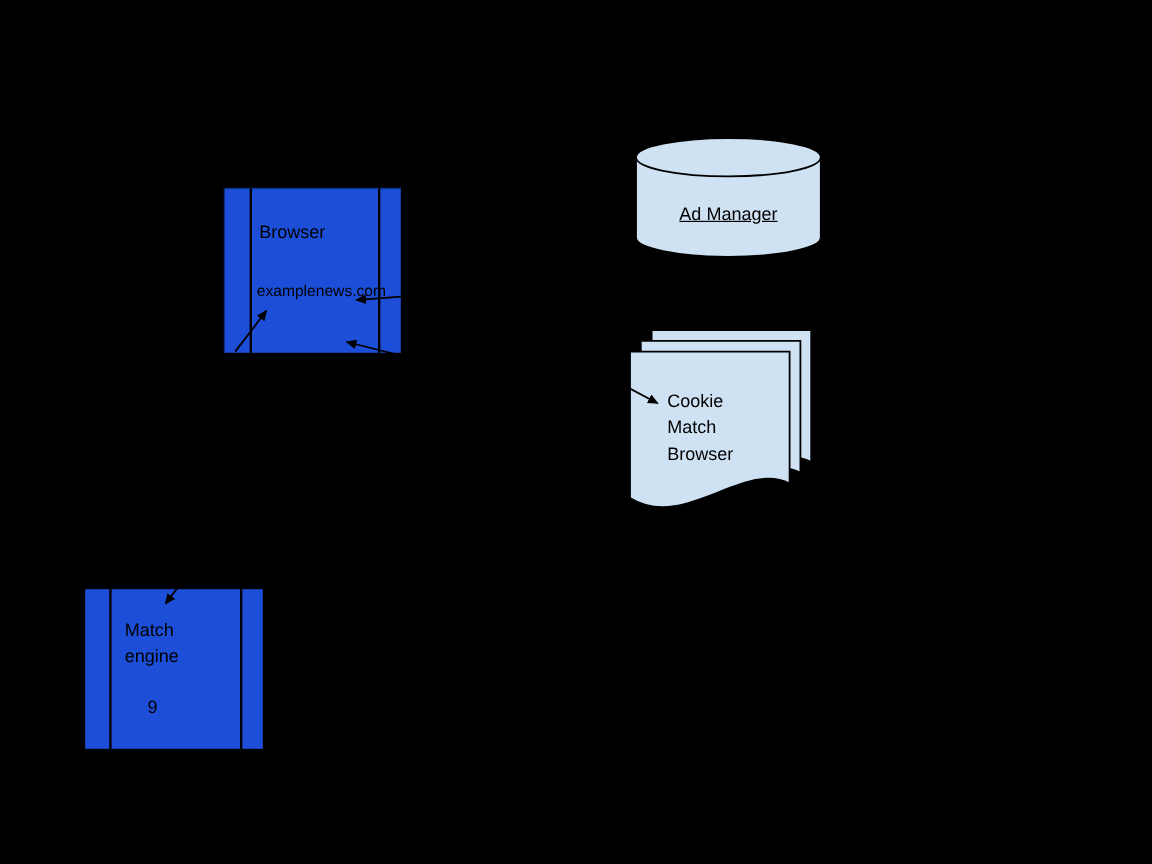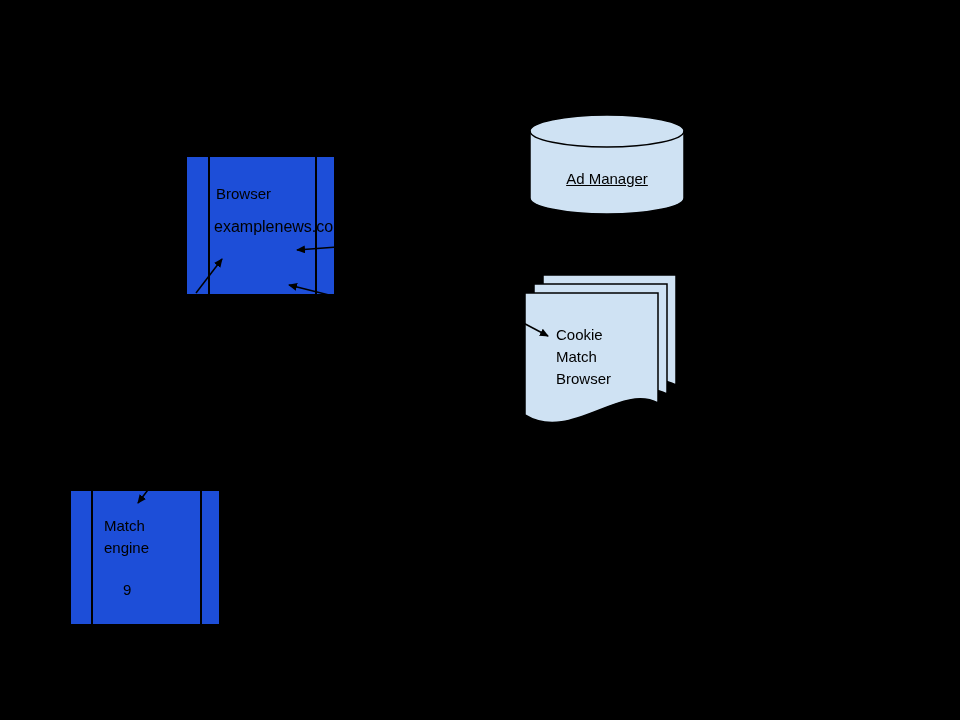--- a/index.html
+++ b/index.html
@@ -3,21 +3,21 @@
 <meta charset="utf-8">
 <style>
   * { margin:0; padding:0; box-sizing:border-box; }
   html,body { background:#000; }
   body { font-family:"Liberation Sans", sans-serif; }
   .stage { position:relative; width:960px; height:720px; background:#000; overflow:hidden; }
   .node { position:absolute; background:#1d4ed8; color:#000; z-index:1; border:1px solid #000; }
   .node.rounded { border-radius:22px; }
   .bar { position:absolute; top:0; bottom:0; width:2px; background:#000; }
   .label { position:absolute; color:#000; font-size:15px; line-height:22px; white-space:nowrap; }
-  .label.small { font-size:16px; line-height:14px; }
+  .label.small { font-size:13px; line-height:14px;margin-top:16px; }
   svg.layer { position:absolute; left:0; top:0; z-index:5; pointer-events:none; }
   .overlay { position:absolute; z-index:6; color:#000; font-size:15px; line-height:22px; white-space:nowrap; }
   .center { text-align:center; }
 </style>
 </head>
 <body>
 
 <div class="stage">
 
   <div class="node process" style="left:186px; top:156px; width:149px; height:139px;">

